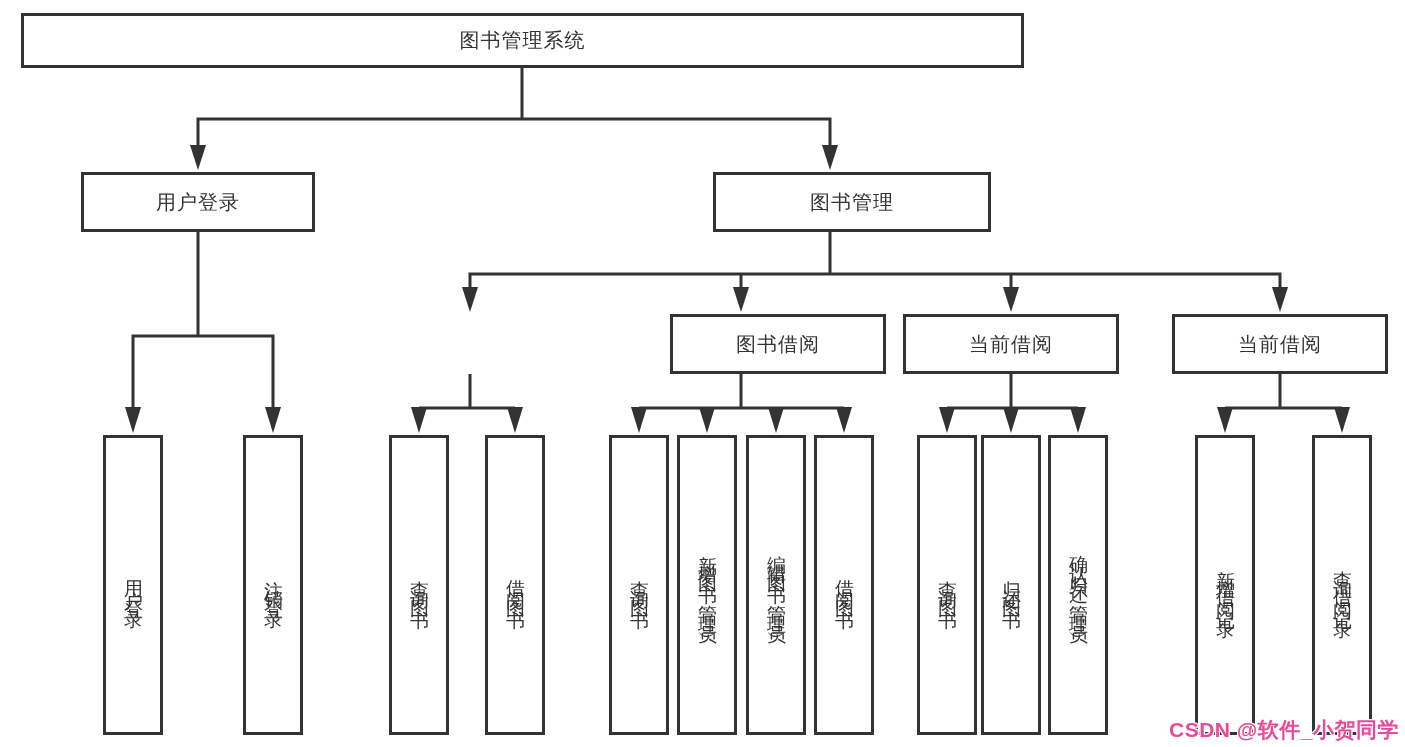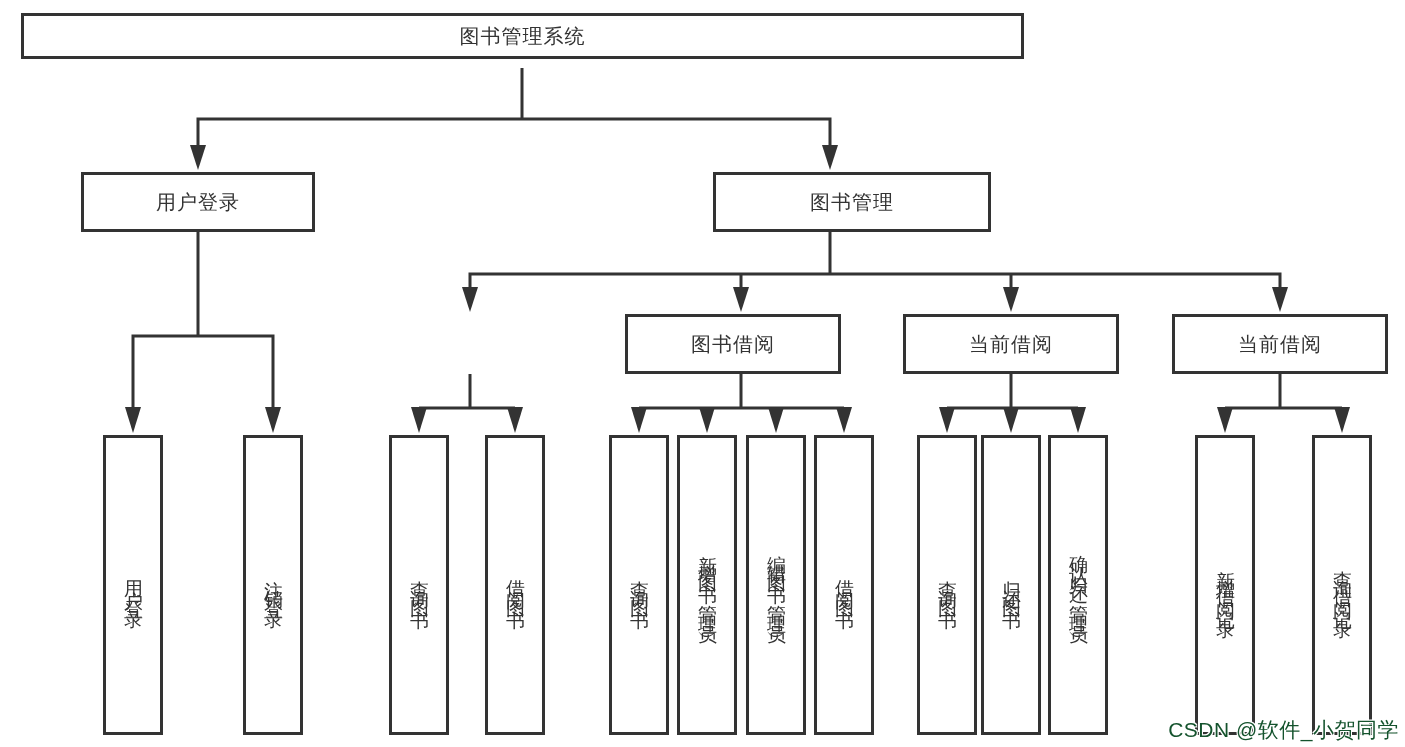--- a/index.html
+++ b/index.html
@@ -14,45 +14,46 @@
   .box{
     position:absolute;
     box-sizing:border-box;
     border:3px solid #333333;
     background:#ffffff;
     display:flex;align-items:center;justify-content:center;
     color:#333333;
     z-index:2;
   }
   .hlabel{font-size:20px;letter-spacing:1px;white-space:nowrap;}
-  .root{left:21px;top:13px;width:1003px;height:46px;}
+  .root{left:21px;top:13px;width:1003px;height:55px;}
   .lvl2a{left:81px;top:172px;width:234px;height:60px;}
   .lvl2b{left:713px;top:172px;width:278px;height:60px;}
   .lvl3{top:314px;width:216px;height:60px;}
-  .l3a{left:362px;} .l3b{left:625px;align-items:center;} .l3c{left:903px;} .l3d{left:1172px;}
+  .l3a{left:362px;} .l3b{left:670px;align-items:center;} .l3c{left:903px;} .l3d{left:1172px;}
   .leaf{top:435px;width:60px;height:300px;}
   .vtext{
     writing-mode:vertical-rl;
     text-orientation:mixed;
     font-size:19px;
     letter-spacing:10px;
     line-height:1.1;
     color:#333333;
     white-space:nowrap;
   }
   .lf1{left:103px;}  .lf2{left:243px;}
   .lf3{left:389px;}  .lf4{left:485px;}
   .lf5{left:609px;}  .lf6{left:677px;}  .lf7{left:746px;}  .lf8{left:814px;}
   .lf9{left:917px;}  .lf10{left:981px;} .lf11{left:1048px;}
   .lf12{left:1195px;}.lf13{left:1312px;}
   .watermark{
     position:absolute;top:716px;right:6px;
-    font-size:21px;color:#14532d;letter-spacing:0.5px;
+    font-size:21px;color:#ec4899;letter-spacing:0.5px;
     z-index:10;white-space:nowrap;
     text-shadow:-1px -1px 0 #fff,1px -1px 0 #fff,-1px 1px 0 #fff,1px 1px 0 #fff;
+    font-weight:bold;
   }
 </style>
 </head>
 <body>
 
 <div class="stage">
 
   <svg class="wires" viewBox="0 0 1405 747" xmlns="http://www.w3.org/2000/svg">
 
     <path d="M522 68 V119 M198 145 V119 H830 V145" fill="none" stroke="#333333" stroke-width="3"></path>

